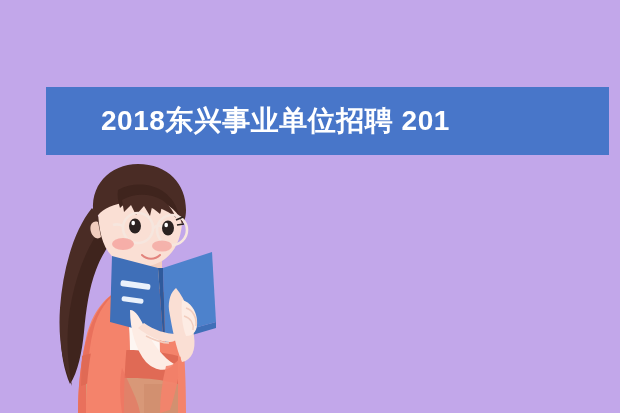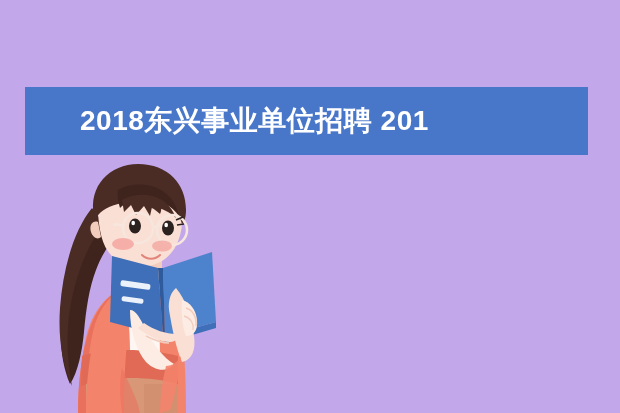--- a/index.html
+++ b/index.html
@@ -11,21 +11,21 @@
     position: relative;
     width: 620px;
     height: 413px;
     overflow: hidden;
     background: #c2a7ea;
     font-family: "Liberation Sans", sans-serif;
   }
   
   #title-banner {
     position: absolute;
-    left: 25px;
+    left: 46px;
     top: 87px;
     width: 563px;
     height: 68px;
     background: #4876c9;
     box-sizing: border-box;
     display: flex;
     align-items: center;
     overflow: hidden;
   }
   #title-text {

